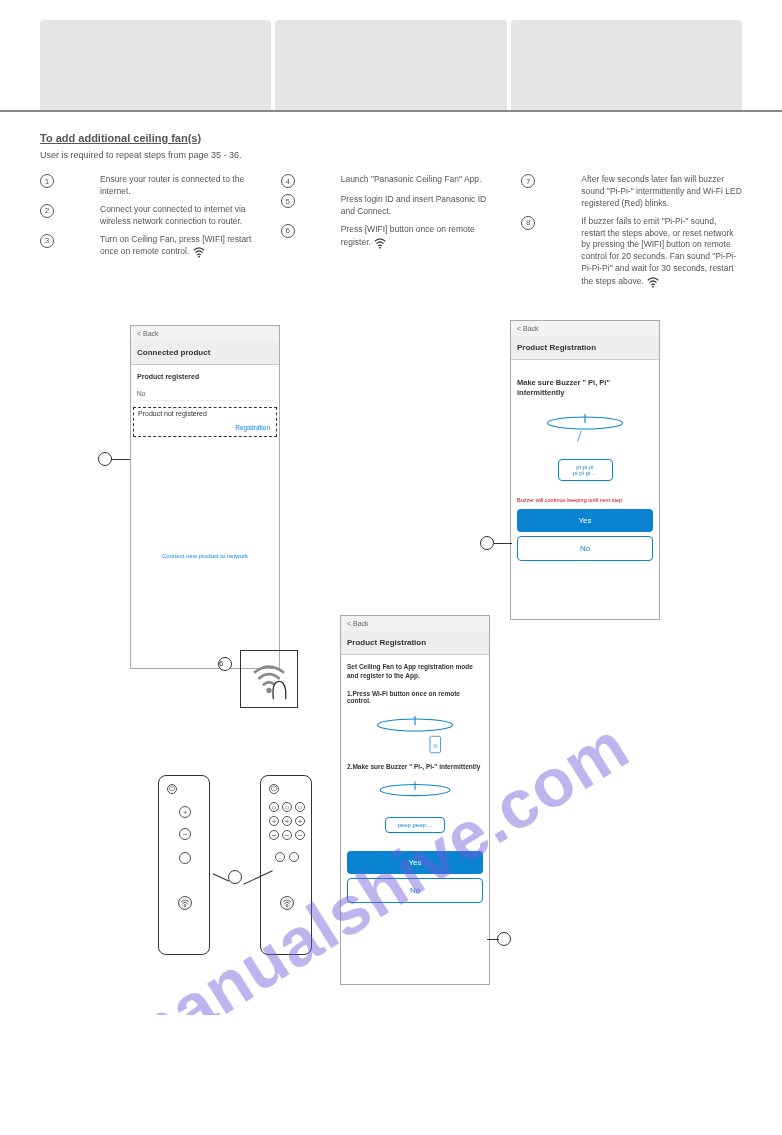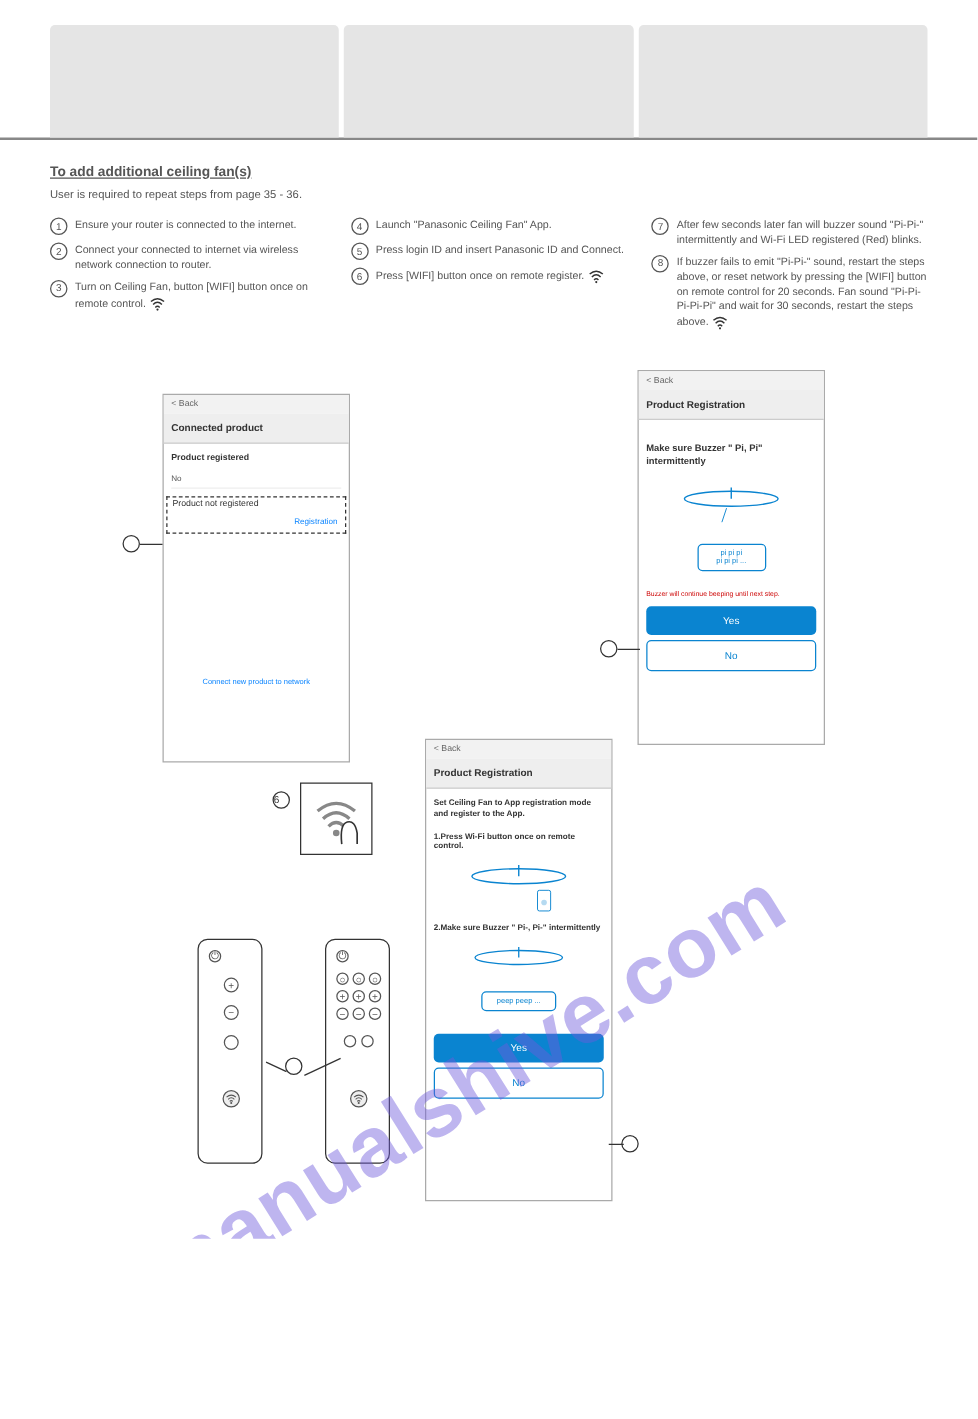--- a/index.html
+++ b/index.html
@@ -9,21 +9,21 @@
   .tab { flex: 1; background: #e5e5e5; height: 90px; border-radius: 4px 4px 0 0; }
   .hr { border: none; border-top: 2px solid #888; margin: 0 0 20px; }
   
   .section-title { font-weight: bold; font-size: 11px; margin: 20px 40px 6px; color: #555; text-decoration: underline; }
   .subtitle { font-size: 9px; margin: 0 40px 14px; color: #555; }
   
   .triple-col { display: flex; gap: 20px; padding: 0 40px; }
   .col { flex: 1; }
   .bullet-row { display: flex; align-items: flex-start; margin-bottom: 6px; }
   .bnum { width: 14px; height: 14px; border: 1px solid #555; border-radius: 50%; font-size: 8px; display: flex; align-items: center; justify-content: center; margin-right: 6px; flex-shrink: 0; color: #555; }
-  .btxt { flex: 1; font-size: 8.5px; line-height: 1.4; color: #555; }
+  .btxt { flex: 1; font-size: 8.5px; line-height: 1.4; color: #555; margin-left: 40px; }
   .wifi-inline { display: inline-block; width: 14px; height: 14px; vertical-align: middle; }
   
   .lower { position: relative; height: 720px; }
   
   
   .phone { position: absolute; width: 150px; border: 1px solid #aaa; background: #fff; font-size: 7px; }
   .phone-hdr { background: #f2f2f2; padding: 4px 6px; font-size: 7px; color: #666; }
   .phone-title { background: #eee; padding: 7px 6px; font-weight: bold; font-size: 8px; color: #333; border-bottom: 1px solid #ccc; }
   .phone-body { padding: 8px 6px; }
   .phone-sub { font-size: 7px; font-weight: bold; margin-bottom: 4px; color: #333; }
@@ -69,21 +69,21 @@
     <div class="bullet-row">
         <div class="bnum">1</div>
         <div class="btxt">Ensure your router is connected to the internet.</div>
       </div>
     <div class="bullet-row">
         <div class="bnum">2</div>
         <div class="btxt">Connect your connected to internet via wireless network connection to router.</div>
       </div>
     <div class="bullet-row">
         <div class="bnum">3</div>
-        <div class="btxt"><span>Turn on Ceiling Fan, button [WIFI] button once on remote control.</span> <svg class="wifi-inline" viewBox="0 0 24 24">
+        <div class="btxt"><span>Turn on Ceiling Fan, press [WIFI] restart once on remote control.</span> <svg class="wifi-inline" viewBox="0 0 24 24">
             <path d="M3 9 Q12 1 21 9" stroke="#333" fill="none" stroke-width="2"></path>
             <path d="M6 13 Q12 7 18 13" stroke="#333" fill="none" stroke-width="2"></path>
             <path d="M9 17 Q12 14 15 17" stroke="#333" fill="none" stroke-width="2"></path>
             <circle cx="12" cy="20" r="1.5" fill="#333"></circle>
           </svg></div>
       </div>
   </div>
   <div class="col">
     <div class="bullet-row">
         <div class="bnum">4</div>
@@ -115,21 +115,21 @@
             <path d="M6 13 Q12 7 18 13" stroke="#333" fill="none" stroke-width="2"></path>
             <path d="M9 17 Q12 14 15 17" stroke="#333" fill="none" stroke-width="2"></path>
             <circle cx="12" cy="20" r="1.5" fill="#333"></circle>
           </svg></div>
       </div>
   </div>
 </div>
 
 <div class="lower">
 
-  <div class="phone" style="top:44px; left:130px; height:295px;">
+  <div class="phone" style="top:30px; left:130px; height:344px;">
     <div class="phone-hdr">&lt; Back</div>
     <div class="phone-title">Connected product</div>
     <div class="phone-body">
       <div class="phone-sub">Product registered</div>
       <div class="phone-row">No</div>
       <div class="dashed-box">
         <div class="phone-sub" style="font-weight:normal">Product not registered</div>
         <div class="phone-reg-link">Registration</div>
       </div>
       <div class="phone-foot">Connect new product to network</div>

